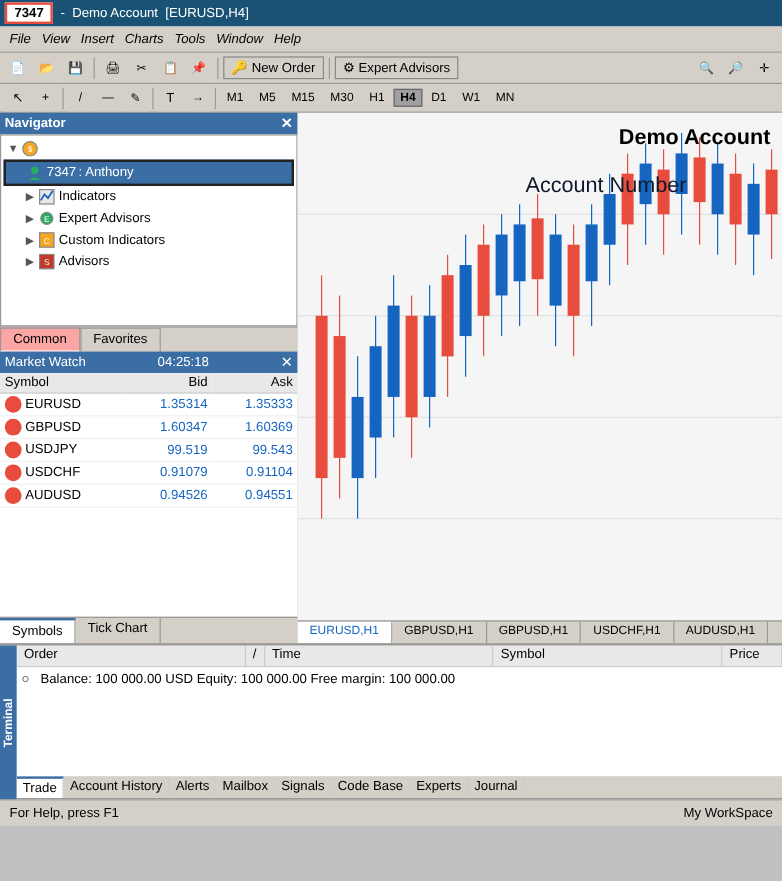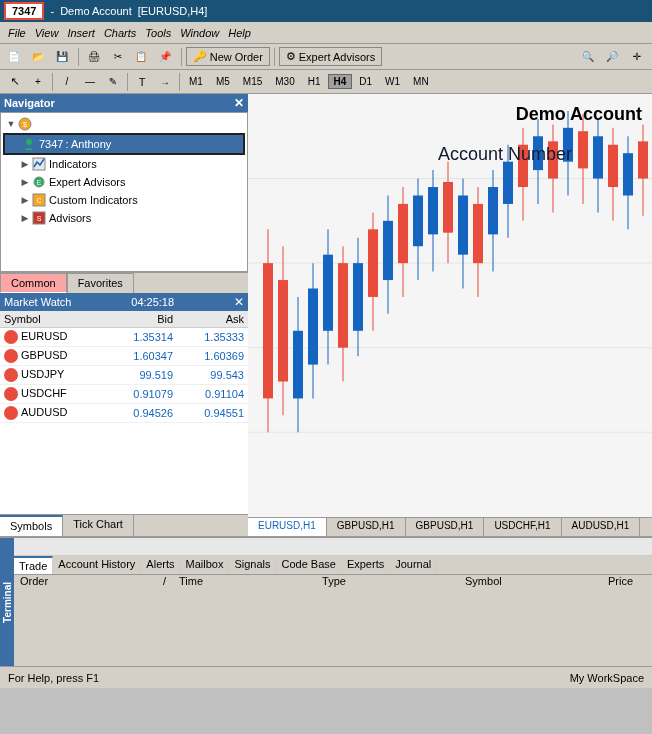--- a/index.html
+++ b/index.html
@@ -58,21 +58,21 @@
     .chart-tabs-row { display: flex; background: #d4d0c8; height: 20px; border-top: 1px solid #999; overflow: hidden; }
     .chart-tab { padding: 2px 10px; font-size: 10px; border-right: 1px solid #999; cursor: pointer; white-space: nowrap; }
     .chart-tab.active { background: white; color: #1565c0; }
 
     
     .terminal { height: 130px; background: #d4d0c8; border-top: 2px solid #999; display: flex; flex-direction: column; }
     .terminal-tabs { display: flex; background: #d4d0c8; border-bottom: 1px solid #999; }
     .terminal-tab { padding: 2px 5px; font-size: 11px; cursor: pointer; border-right: 1px solid #ccc; }
     .terminal-tab.active { background: white; border-top: 2px solid #3a6ea5; }
     .terminal-cols { display: flex; background: #e8e8e8; border-bottom: 1px solid #ccc; height: 18px; }
-    .terminal-col { padding: 1px 6px; font-size: 11px; font-weight: normal; border-right: 1px solid #ccc; flex: 1; margin-top: 36px; }
+    .terminal-col { padding: 1px 6px; font-size: 11px; font-weight: normal; border-right: 1px solid #ccc; flex: 1; }
     .terminal-col.price-col { flex: 0 0 50px; }
     .terminal-body { flex: 1; background: white; padding: 2px 4px; }
     .balance-row { font-size: 11px; color: black; padding: 2px 0; }
     .balance-row span { margin-right: 6px; }
 
     
     .status-bar { display: flex; align-items: center; justify-content: space-between; background: #d4d0c8; height: 22px; border-top: 1px solid #999; padding: 0 8px; font-size: 11px; }
 
     .left-panel-wrapper { display: flex; flex-direction: column; width: 248px; }
   </style>
@@ -365,25 +365,30 @@
 
     <div style="width:14px; background:#3a6ea5; display:flex; align-items:center; justify-content:center; cursor:pointer;">
       <span style="writing-mode:vertical-rl; transform:rotate(180deg); color:white; font-size:10px; font-weight:bold;">Terminal</span>
     </div>
     <div style="flex:1; display:flex; flex-direction:column;">
 
       <div class="terminal-cols">
         <div class="terminal-col">Order</div>
         <div class="terminal-col" style="flex:0 0 10px;">/</div>
         <div class="terminal-col">Time</div>
-        <div class="terminal-col">Type</div>
         <div class="terminal-col">Symbol</div>
         <div class="terminal-col price-col">Price</div>
       </div>
 
+      <div class="terminal-body">
+        <div class="balance-row">
+          <span>○</span>
+          <span>Balance: 100 000.00 USD  Equity: 100 000.00  Free margin: 100 000.00</span>
+        </div>
+      </div>
 
       <div class="terminal-tabs">
         <div class="terminal-tab active">Trade</div>
         <div class="terminal-tab">Account History</div>
         <div class="terminal-tab">Alerts</div>
         <div class="terminal-tab">Mailbox</div>
         <div class="terminal-tab">Signals</div>
         <div class="terminal-tab">Code Base</div>
         <div class="terminal-tab">Experts</div>
         <div class="terminal-tab">Journal</div>

